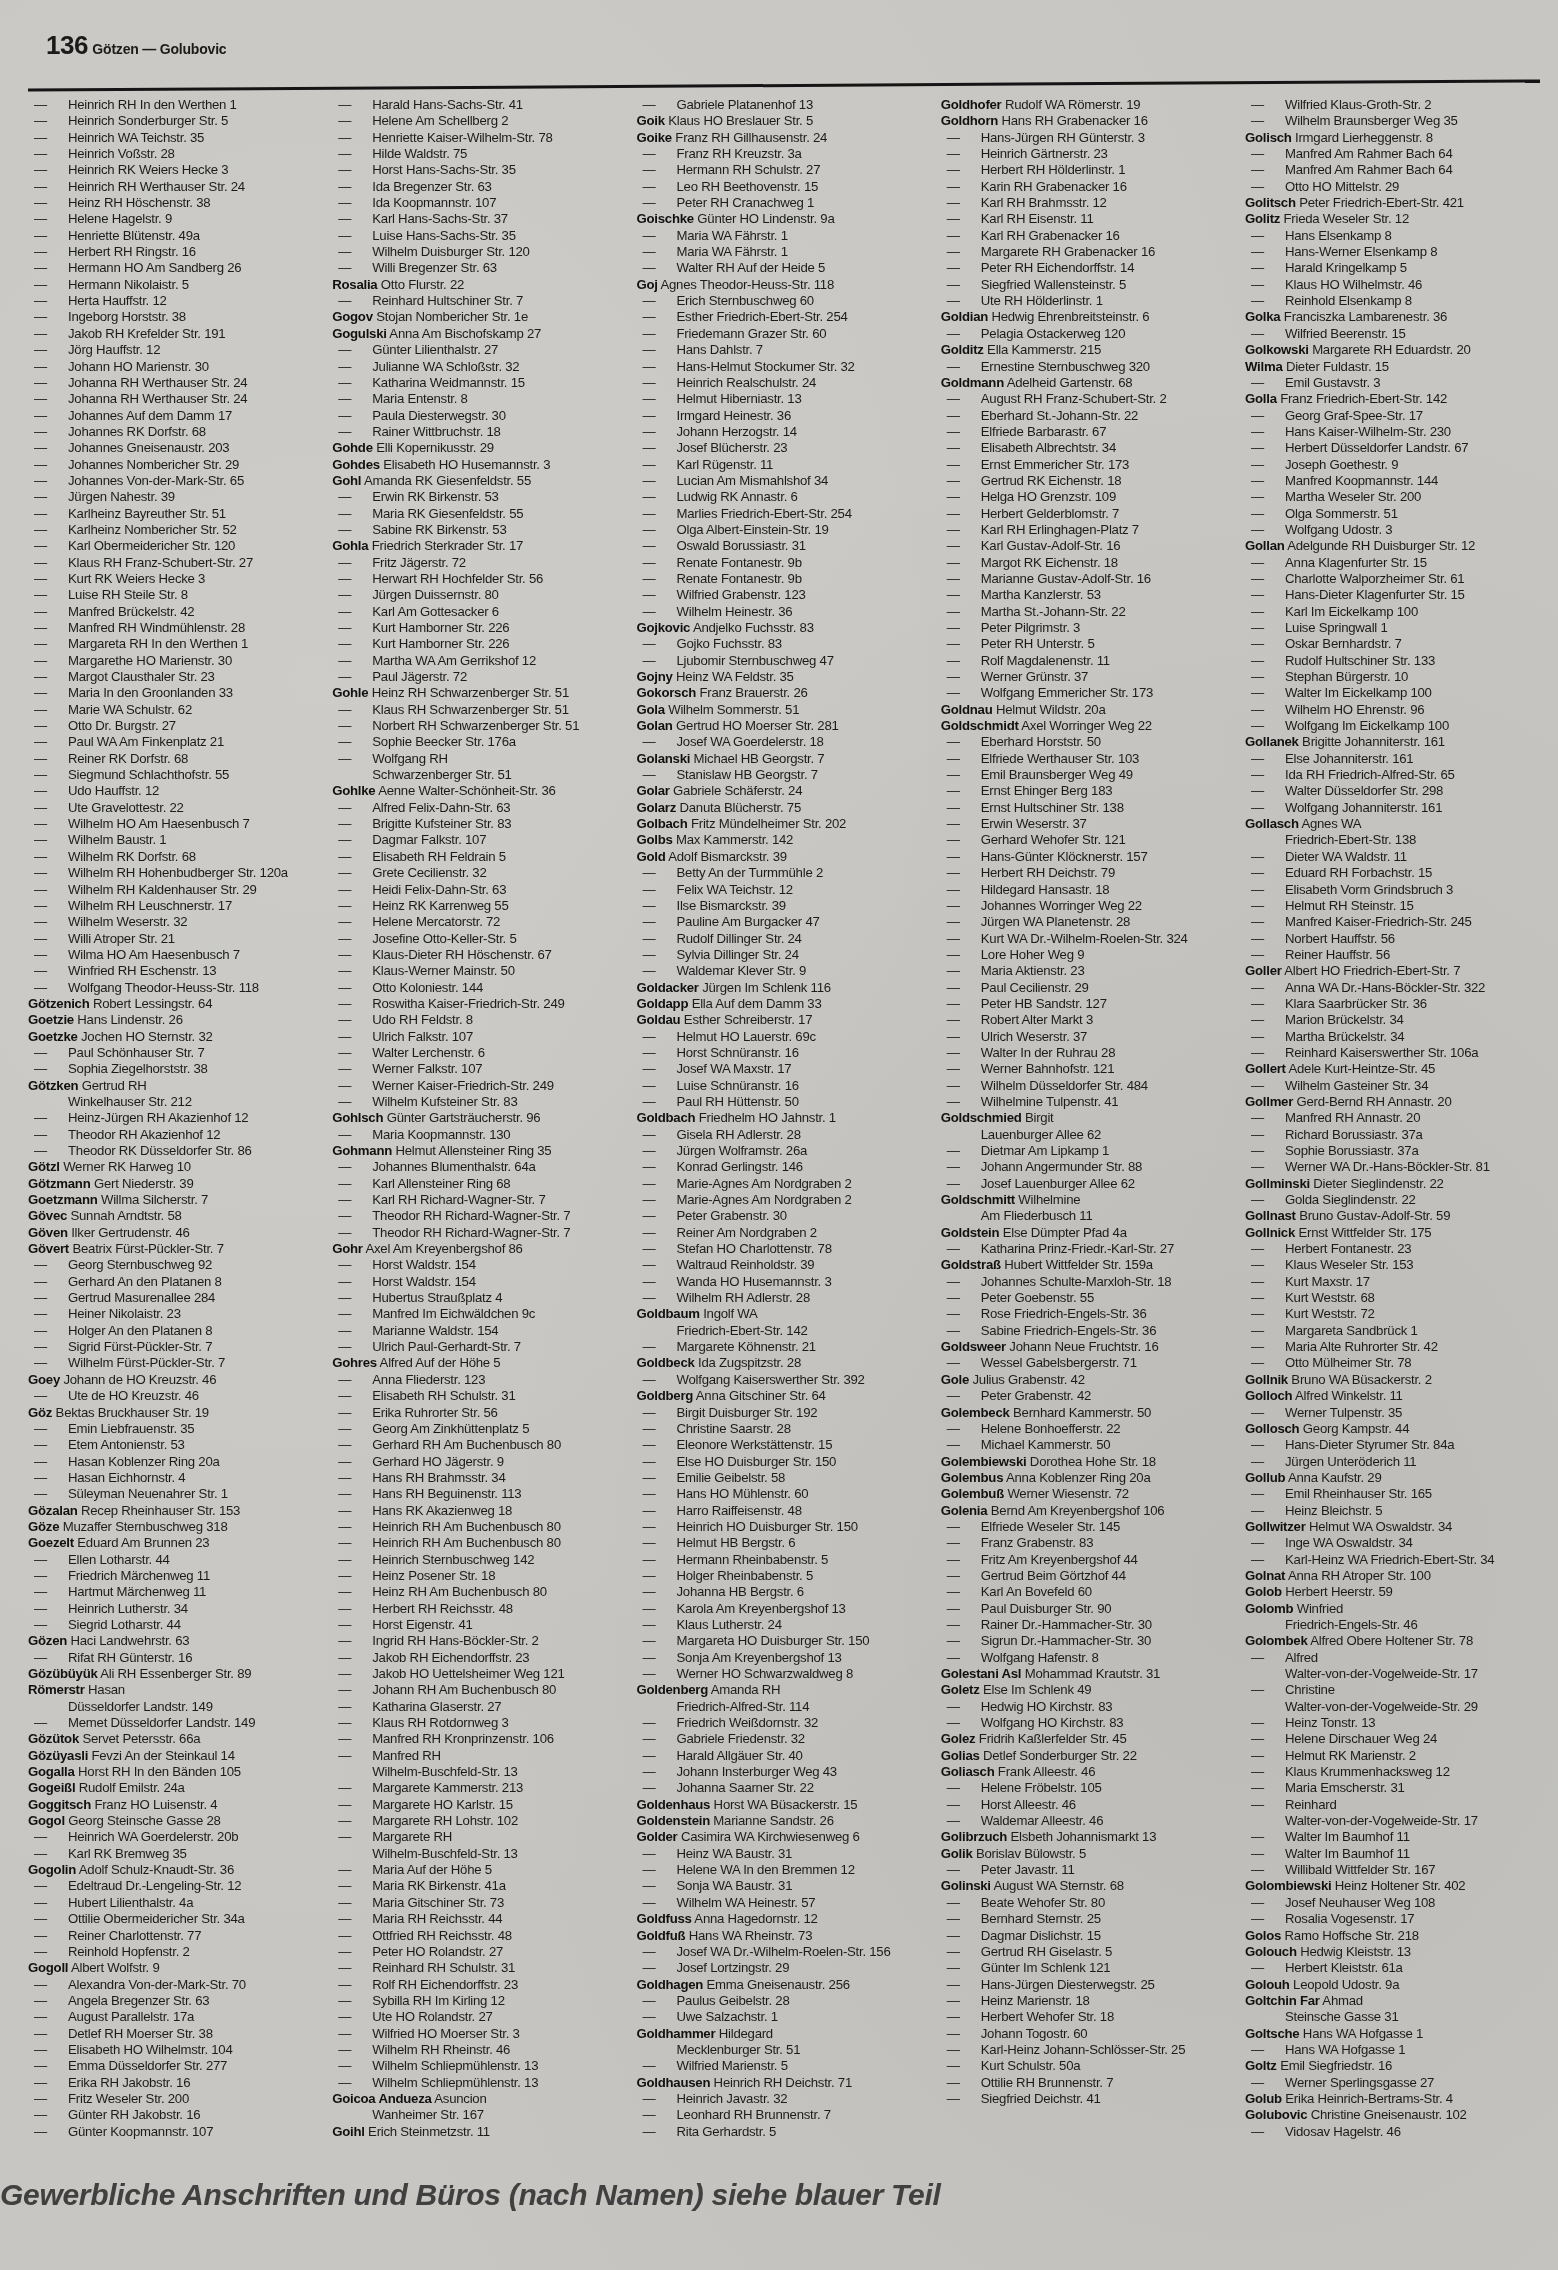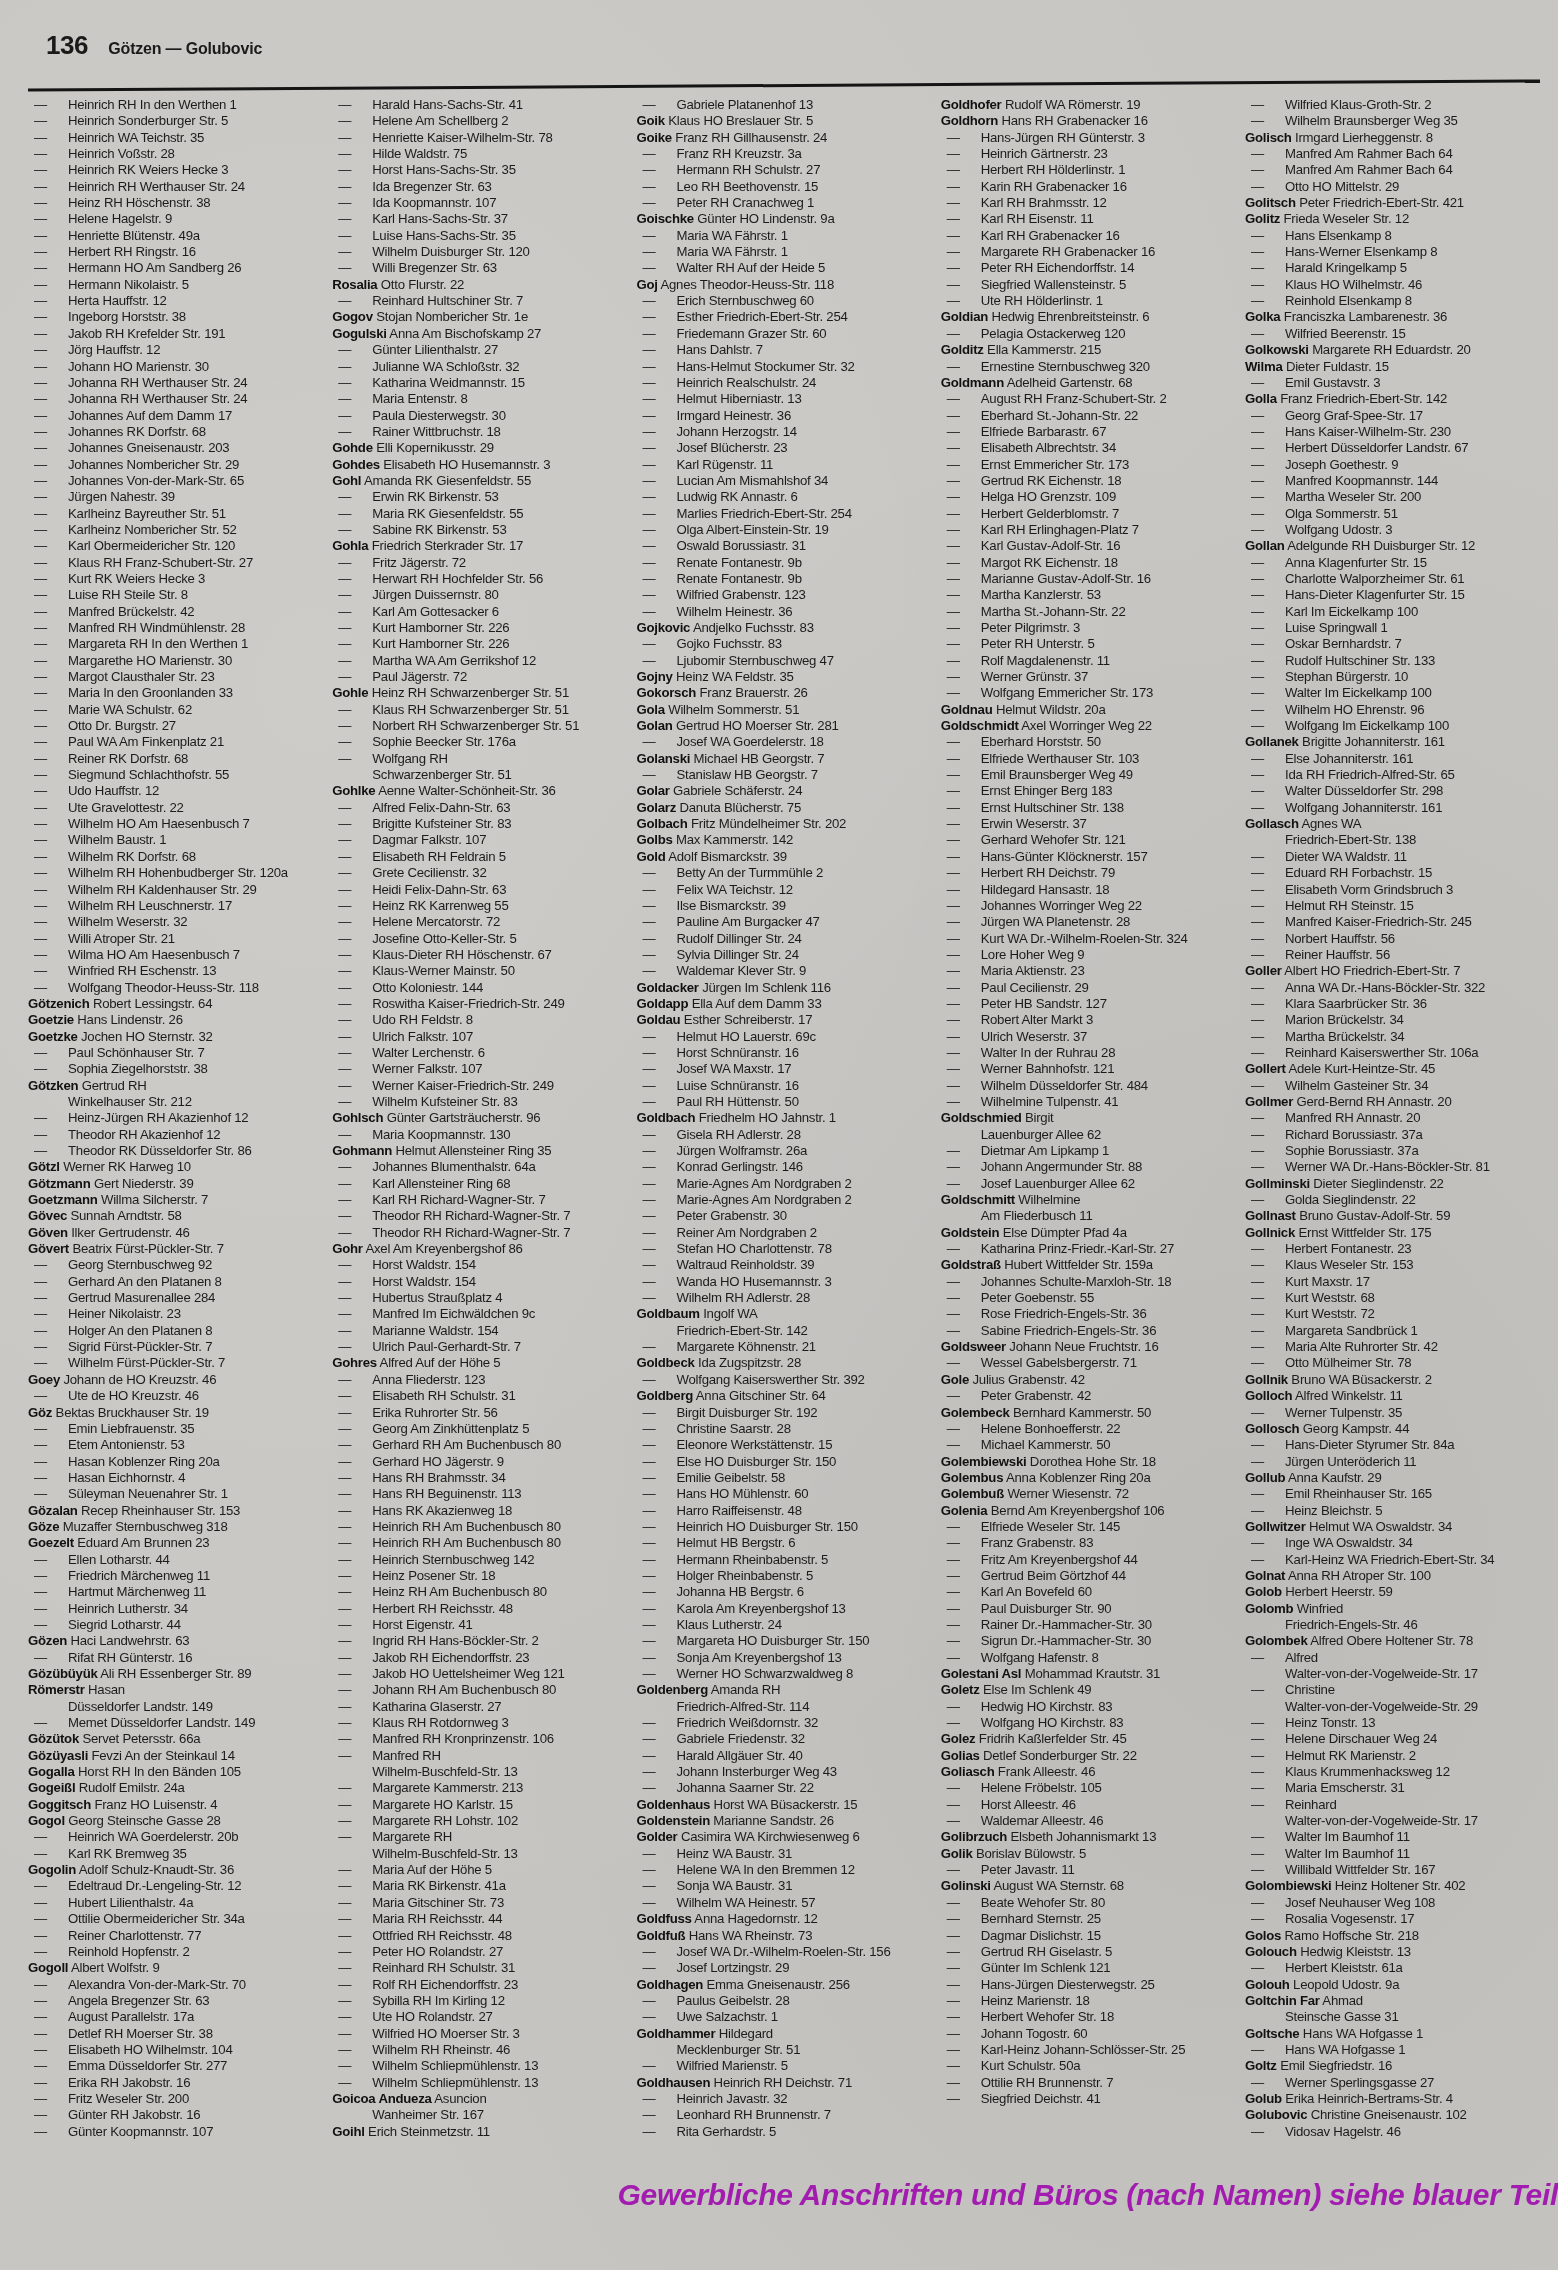--- a/index.html
+++ b/index.html
@@ -10,39 +10,39 @@
       radial-gradient(ellipse at 80% 70%, rgba(0,0,0,0.05), rgba(0,0,0,0) 55%),
       #c7c6c2;
     font-family:"Liberation Sans", sans-serif;
     color:#1a1a1a;
     overflow:hidden;
     position:relative;
   }
   .page{position:absolute;inset:0;}
   .hdr{position:absolute;top:30px;left:46px;right:22px;height:52px;}
   .pgnum{font-size:26px;font-weight:bold;letter-spacing:-0.5px;display:inline-block;vertical-align:baseline;}
-  .pgrange{font-size:16px;font-weight:bold;margin-left:16px;display:inline-block;letter-spacing:-0.2px;}
+  .pgrange{font-size:14px;font-weight:bold;display:inline-block;letter-spacing:-0.2px;}
   .hdr-right{position:absolute;right:0;top:4px;font-size:27px;font-weight:bold;letter-spacing:-0.3px;}
   .rule{position:absolute;top:84px;left:28px;right:18px;height:3px;background:#151515;transform:rotate(-0.35deg);}
   .cols{
     position:absolute;top:97px;left:28px;right:14px;bottom:120px;
     display:flex;justify-content:space-between;
   }
   .col{width:299px;flex:0 0 auto;}
   .row{
     font-size:13.2px;line-height:16.35px;height:16.35px;
     letter-spacing:-0.25px;white-space:nowrap;color:#1c1c1c;position:relative;
   }
   .row b{font-weight:bold;color:#111;}
   .row.dash{padding-left:40px;}
   .row.dash .dsh{position:absolute;left:6px;top:0;}
   .row.wrap{padding-left:40px;}
   .ftr{
-    position:absolute;left:0;right:0;top:2178px;text-align:right;
-    font-size:30px;font-weight:bold;font-style:italic;letter-spacing:-0.3px;color:#a21caf;
+    position:absolute;left:0;right:0;top:2178px;text-align:left;
+    font-size:30px;font-weight:bold;font-style:italic;letter-spacing:-0.3px;color:#404040;
   }
 </style>
 </head>
 <body>
 
 <div class="page">
 
   <div class="hdr">
     <span class="pgnum">136</span>
     <span class="pgrange">Götzen — Golubovic</span>

